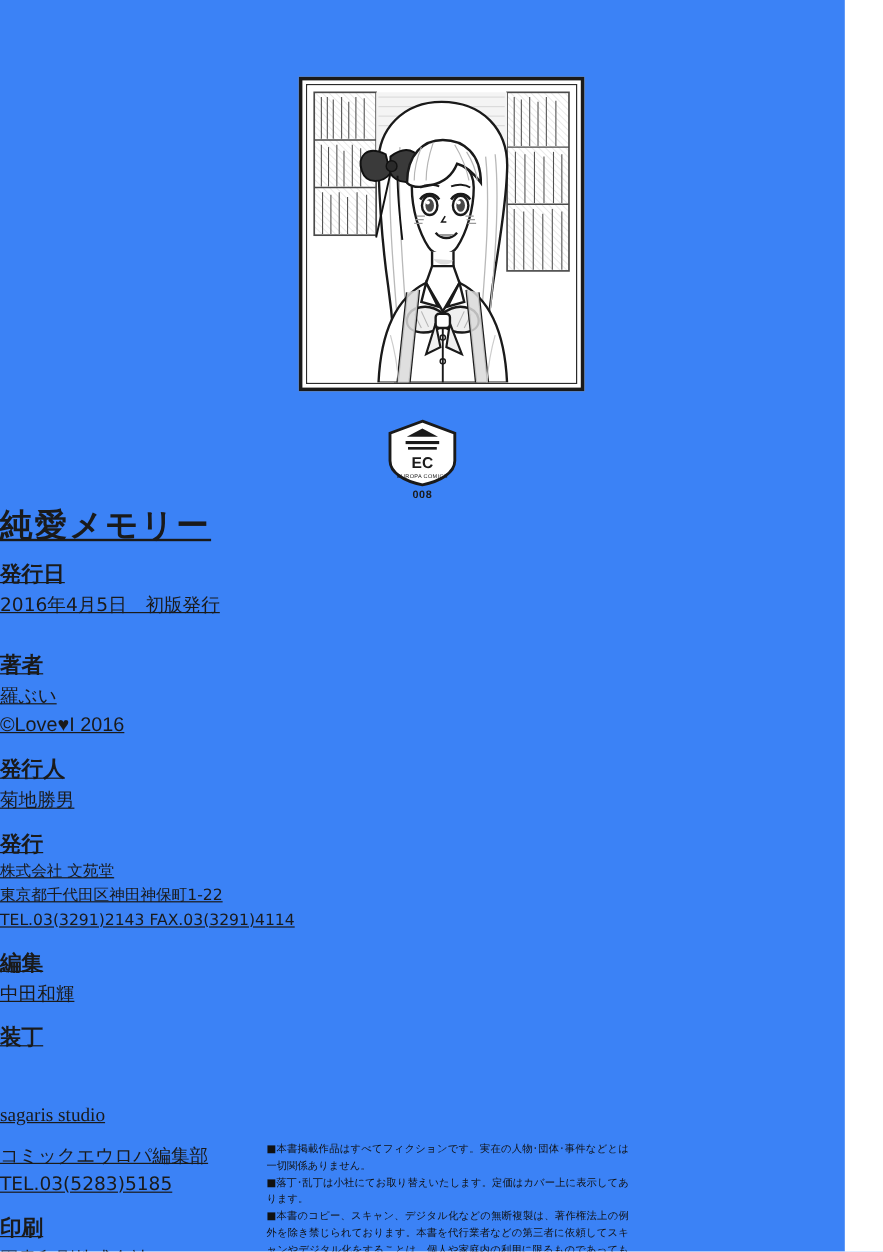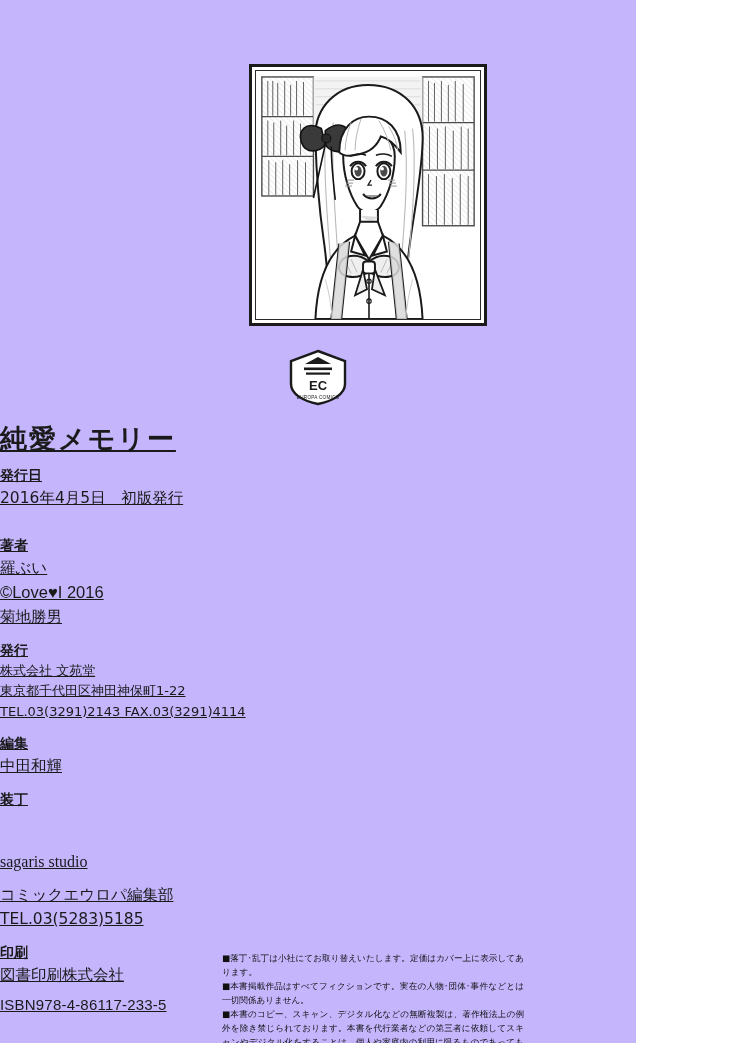--- a/index.html
+++ b/index.html
@@ -9,24 +9,24 @@
   }
   body {
     width: 736px;
     height: 1043px;
     font-family: "Liberation Sans", sans-serif;
     color: #1a1a1a;
     position: relative;
     overflow: hidden;
   }
   .page {
-    width: 636px;
+    width: 704px;
     height: 1043px;
     position: relative;
-    background: #c4b5fd;
+    background: #3b82f6;
   }
 
   
   .illo-wrap {
     position: absolute;
     left: 249px;
     top: 64px;
     width: 238px;
     height: 262px;
   }
@@ -82,21 +82,21 @@
   }
   .book-title {
     font-family: "DejaVu Sans", sans-serif;
     font-size: 27px;
     font-weight: bold;
     letter-spacing: 2px;
     margin: 0 0 10px 0;
     line-height: 1.1;
   }
   .lbl {
-    font-size: 14px;
+    font-size: 18px;
     font-weight: bold;
     line-height: 1.5;
     margin-top: 11px;
     font-family: "DejaVu Sans", sans-serif;
   }
   .val {
     font-size: 15.5px;
     line-height: 1.55;
     font-family: "DejaVu Sans", sans-serif;
   }
@@ -329,34 +329,36 @@
     <div class="logo-badge">
       <svg viewBox="0 0 62 58" width="62" height="58">
         <path d="M31 3 L58 13 L58 36 C58 46 46 53 31 56 C16 53 4 46 4 36 L4 13 Z" fill="#ffffff" stroke="#1a1a1a" stroke-width="2.4"></path>
         <path d="M18 16 L44 16 L31 9 Z" fill="#1a1a1a"></path>
         <rect x="17" y="19.5" width="28" height="2.6" fill="#1a1a1a"></rect>
         <rect x="19" y="24.5" width="24" height="2.2" fill="#1a1a1a"></rect>
         <text x="31" y="42" text-anchor="middle" font-family="Liberation Sans, sans-serif" font-size="13" font-weight="bold" fill="#1a1a1a">EC</text>
         <text x="31" y="50.5" text-anchor="middle" font-family="Liberation Sans, sans-serif" font-size="4.6" letter-spacing="0.3" fill="#1a1a1a">EUROPA COMICS</text>
       </svg>
     </div>
+    <div class="logo-num">008</div>
   </div>
 
   <div class="colophon">
     <h1 class="book-title">純愛メモリー</h1>
 
     <div class="lbl">発行日</div>
     <div class="val">2016年4月5日　初版発行</div>
 
     <div class="spacer-14"></div>
 
     <div class="lbl">著者</div>
     <div class="val">羅ぶい</div>
     <div class="val sans-lat">©Love♥I 2016</div>
 
+    <div class="lbl">発行人</div>
     <div class="val">菊地勝男</div>
 
     <div class="lbl">発行</div>
     <div class="val big">株式会社 文苑堂</div>
     <div class="val big">東京都千代田区神田神保町1-22</div>
     <div class="val big">TEL.03(3291)2143 FAX.03(3291)4114</div>
 
     <div class="lbl">編集</div>
     <div class="val">中田和輝</div>
 
@@ -367,18 +369,18 @@
     <div class="val">コミックエウロパ編集部</div>
     <div class="val">TEL.03(5283)5185</div>
 
     <div class="lbl">印刷</div>
     <div class="val">図書印刷株式会社</div>
 
     <div class="isbn">ISBN978-4-86117-233-5</div>
   </div>
 
   <div class="legal">
+    <p>■本書掲載作品はすべてフィクションです。実在の人物･団体･事件などとは一切関係ありません。</p>
     <p>■落丁･乱丁は小社にてお取り替えいたします。定価はカバー上に表示してあります。</p>
-    <p>■本書掲載作品はすべてフィクションです。実在の人物･団体･事件などとは一切関係ありません。</p>
     <p>■本書のコピー、スキャン、デジタル化などの無断複製は、著作権法上の例外を除き禁じられております。本書を代行業者などの第三者に依頼してスキャンやデジタル化をすることは、個人や家庭内の利用に限るものであっても著作権法上認められておりません。</p>
   </div>
 
 </div>
 
 </body></html>

